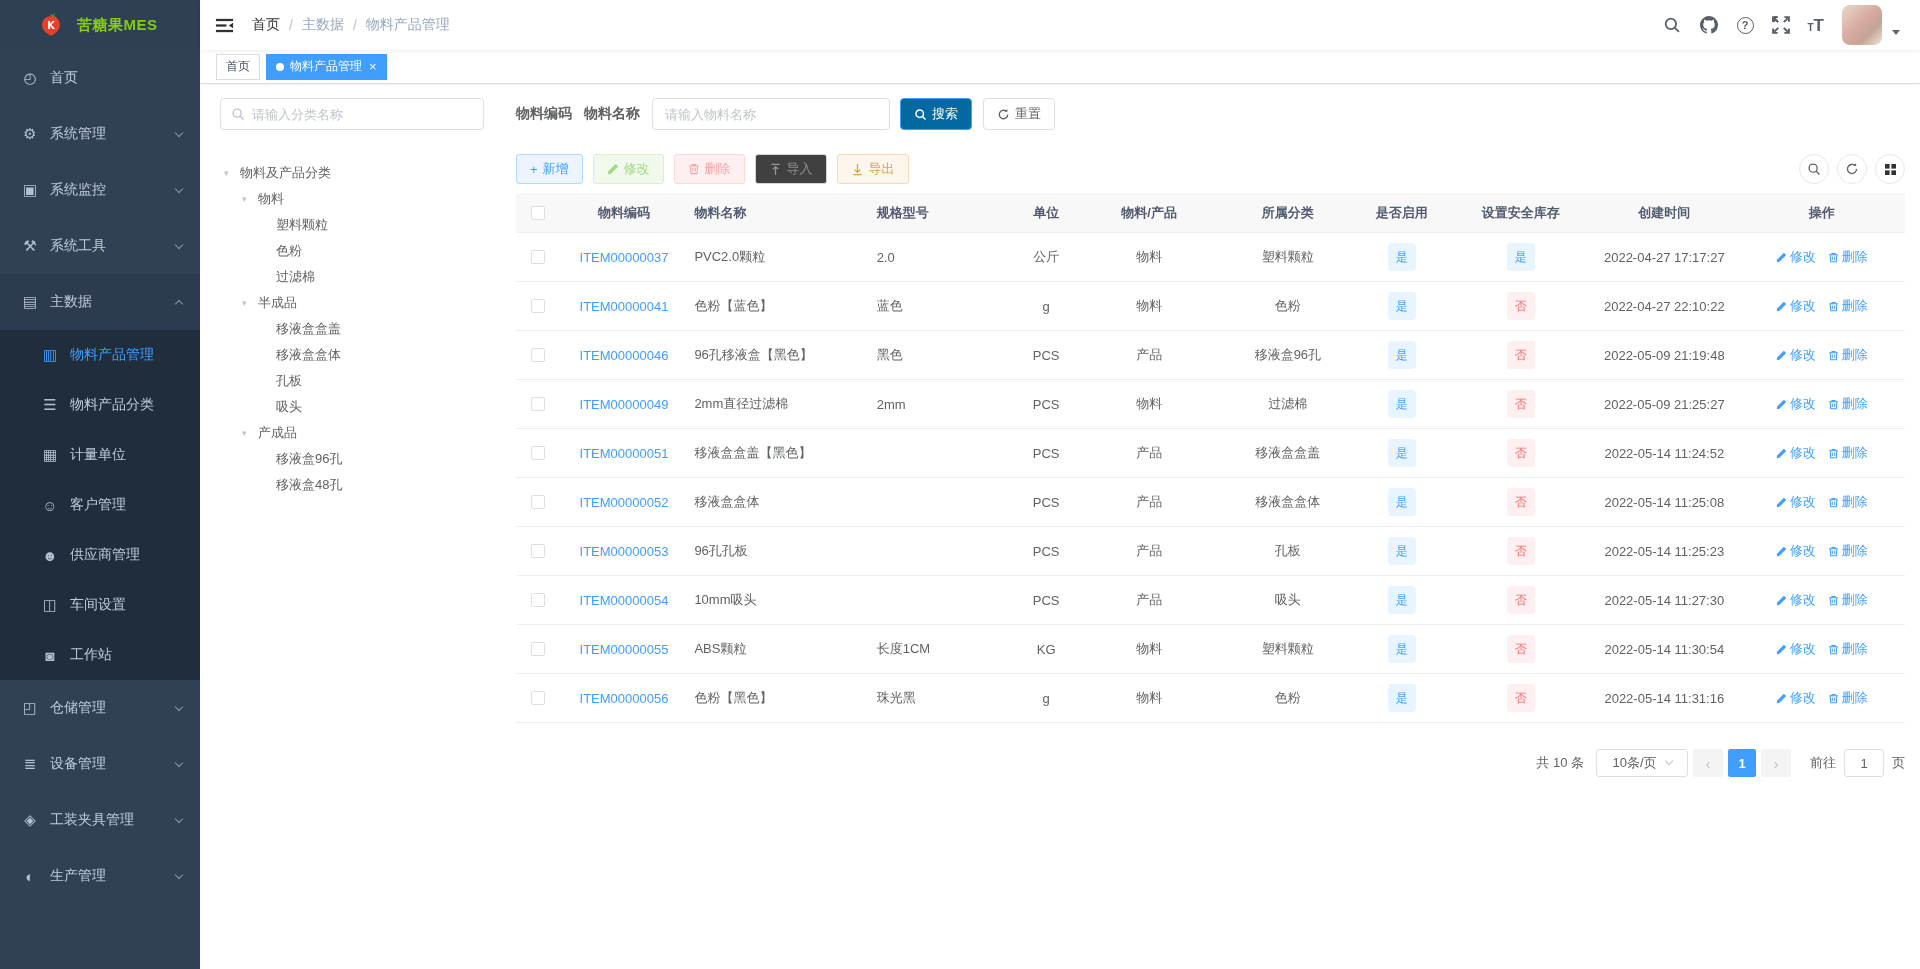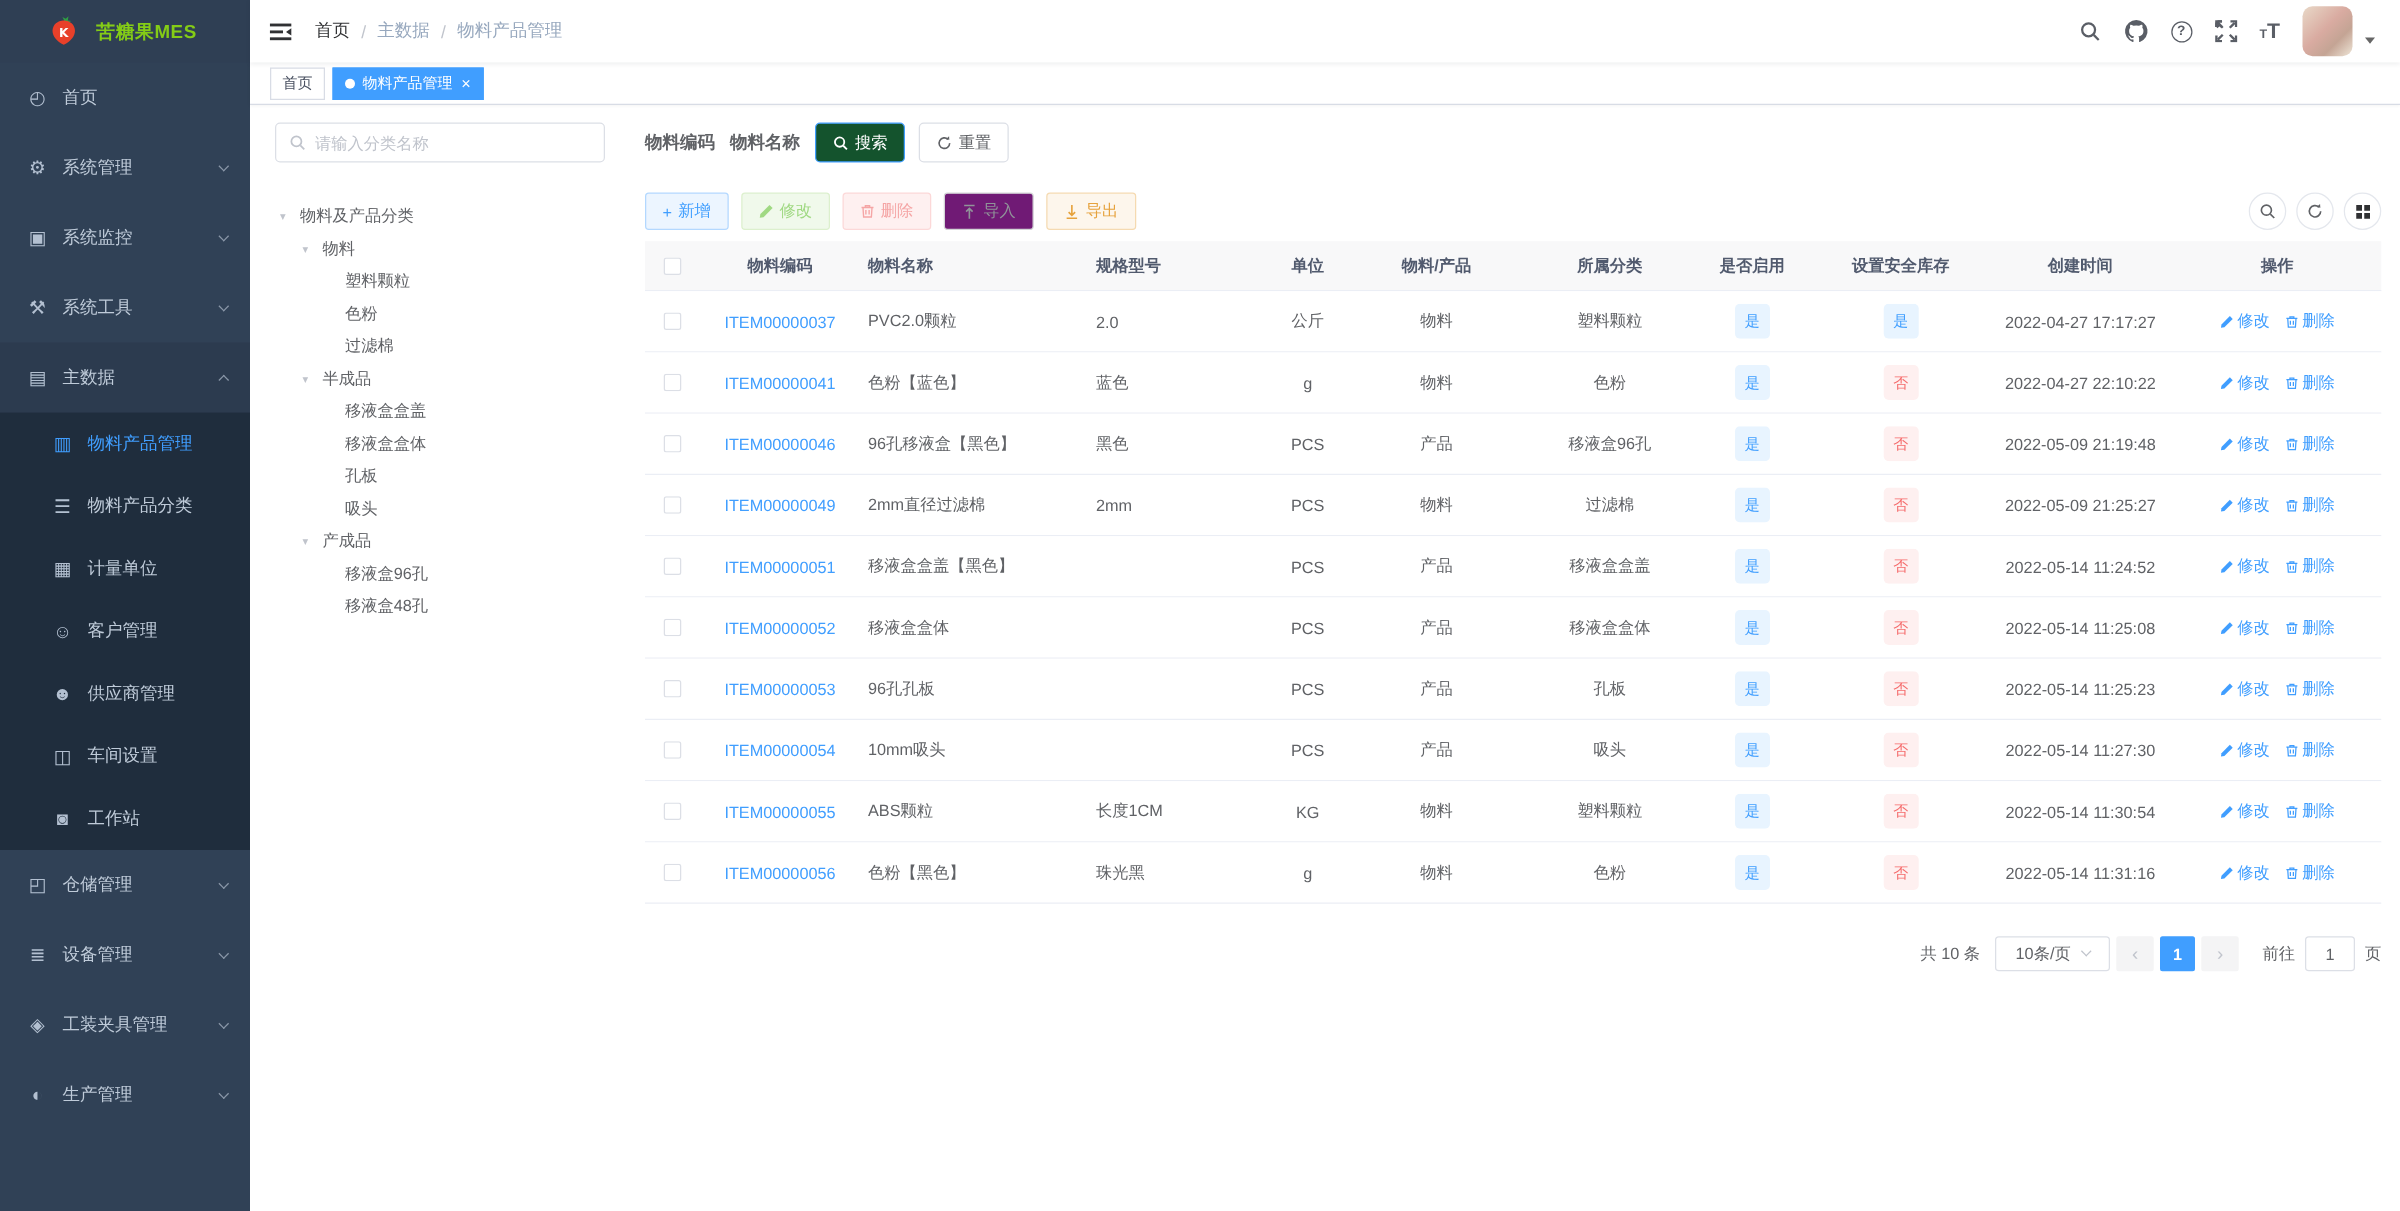--- a/index.html
+++ b/index.html
@@ -71,30 +71,30 @@
   .right-panel{flex:1;min-width:0;display:flex;flex-direction:column}
   .filter-row{display:flex;align-items:center;height:32px}
   .f-label{font-size:14px;font-weight:bold;color:#606266;margin-right:12px;white-space:nowrap}
   .f-input{width:235px;height:32px;border:1px solid #dcdfe6;border-radius:4px;padding:0 12px;
     font-size:13px;color:#606266;outline:none;margin-right:14px;font-family:inherit}
   .f-input::placeholder{color:#c0c4cc}
   .f-input.w2{width:238px;margin-right:10px}
   .btn{height:32px;border-radius:4px;font-size:13px;display:inline-flex;align-items:center;
     gap:5px;padding:0 13px;cursor:pointer;border:1px solid #dcdfe6;background:#fff;color:#606266;
     white-space:nowrap;font-family:inherit}
-  .btn-primary{background:#14532d;border-color:#409eff;color:#fff}
+  .btn-primary{background:#0369a1;border-color:#409eff;color:#fff}
   .btn-reset{margin-left:11px}
 
   .toolbar-row{display:flex;align-items:center;margin-top:24px;gap:10px}
   .tbtn{height:30px;border-radius:3px;font-size:13px;display:inline-flex;align-items:center;
     gap:5px;padding:0 13px;cursor:pointer;white-space:nowrap;font-family:inherit}
   .tb-add{background:#ecf5ff;border:1px solid #b3d8ff;color:#409eff}
   .tb-edit{background:#f0f9eb;border:1px solid #dcf0cd;color:#a0d983}
   .tb-del{background:#fef0f0;border:1px solid #fcd8d8;color:#f5a5a5}
-  .tb-import{background:#701a75;border:1px solid #d3d4d6;color:#909399}
+  .tb-import{background:#404040;border:1px solid #d3d4d6;color:#909399}
   .tb-export{background:#fdf6ec;border:1px solid #f5dab1;color:#e6a23c}
   .tool-right{margin-left:auto;display:flex;align-items:center;gap:8px}
   .circle-btn{width:30px;height:30px;border-radius:50%;border:1px solid #e4e7ed;background:#fff;
     display:inline-flex;align-items:center;justify-content:center;cursor:pointer;color:#606266}
 
   
   .table{margin-top:9px}
   .thead,.tr{display:flex;align-items:center}
   .thead{height:40px;background:#f8f8f9;color:#515a6e;font-weight:bold;font-size:13px;
     border-bottom:1px solid #ebeef5}
@@ -357,20 +357,21 @@
               <span>移液盒48孔</span>
             </div>
           </div>
       </div>
 
       <div class="right-panel">
 
         <div class="filter-row">
           <span class="f-label">物料编码</span>
           <span class="f-label">物料名称</span>
+          <input class="f-input w2" placeholder="请输入物料名称" style="">
           <button class="btn btn-primary">
             <svg width="13" height="13" viewBox="0 0 16 16" fill="none" stroke="#fff" stroke-width="1.8">
               <circle cx="7" cy="7" r="4.6"></circle>
                 <line x1="10.6" y1="10.6" x2="14.2" y2="14.2"></line>
             </svg>
             <span>搜索</span>
           </button>
           <button class="btn btn-reset">
             <svg width="13" height="13" viewBox="0 0 16 16" fill="none" stroke="#606266" stroke-width="1.6">
               <path d="M13.2 8a5.2 5.2 0 1 1-1.6-3.75"></path>

